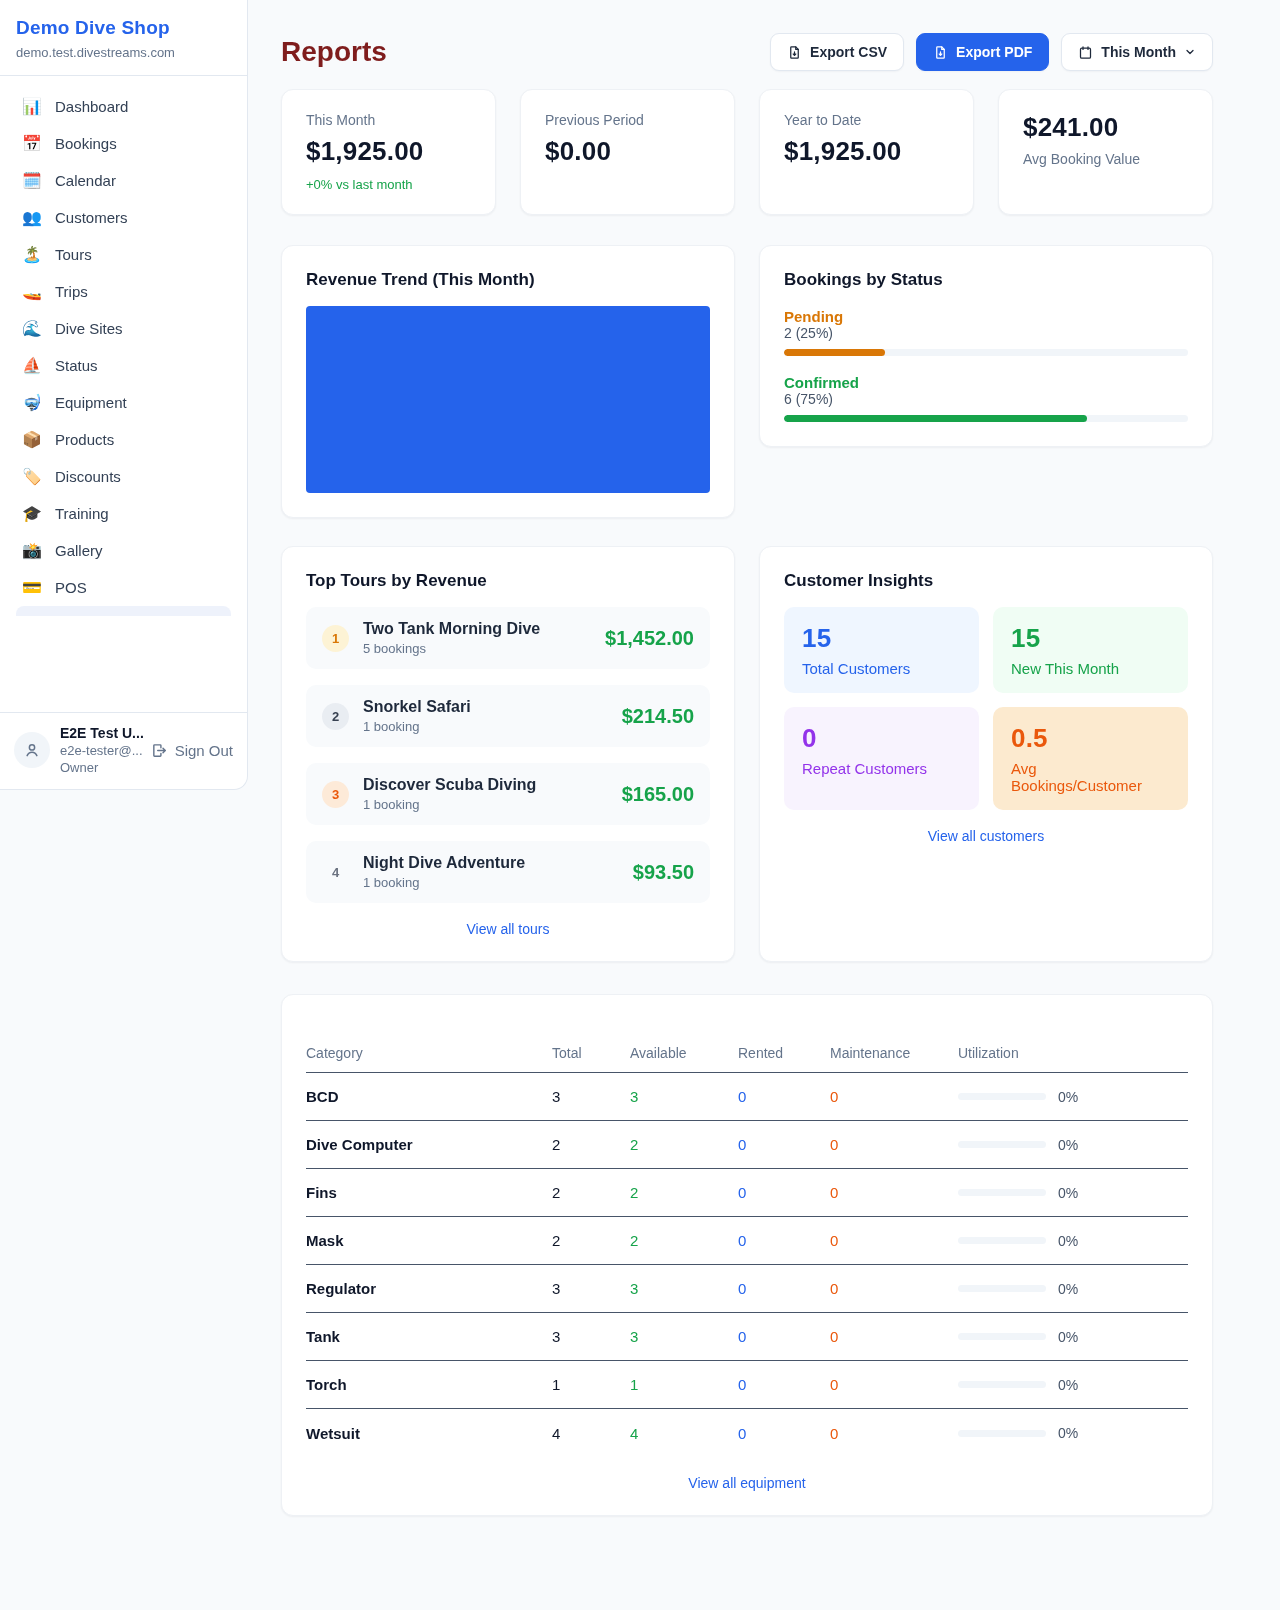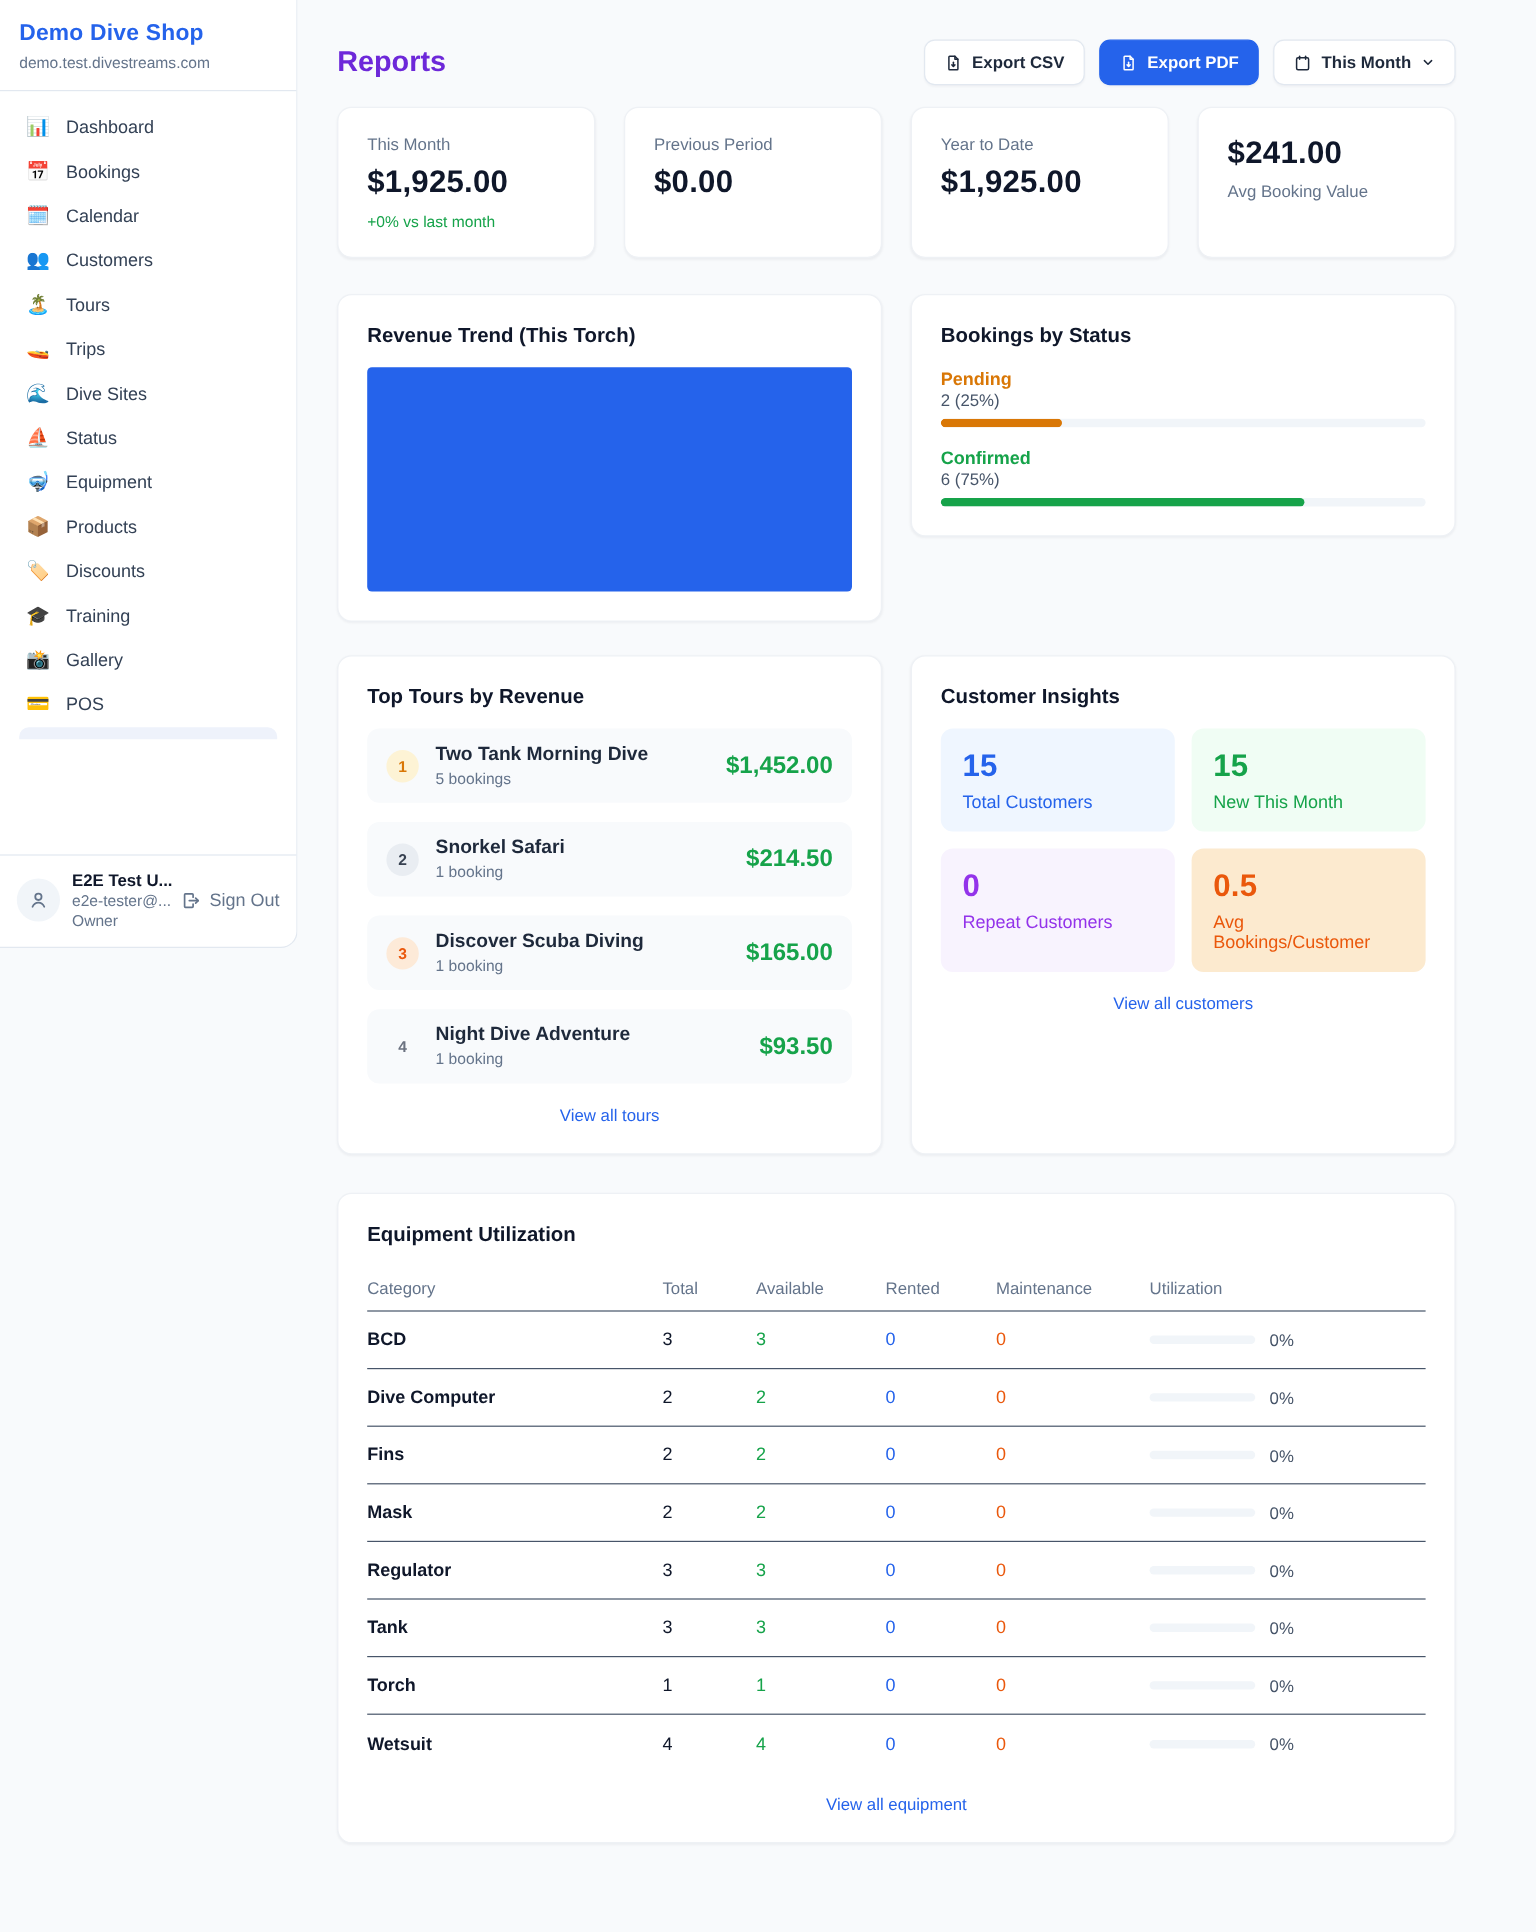--- a/index.html
+++ b/index.html
@@ -35,21 +35,21 @@
     width:36px; height:36px; border-radius:50%; background:#f1f5f9;
     display:flex; align-items:center; justify-content:center; color:#64748b; flex:0 0 auto;
   }
   .user-block { min-width:0; flex:1 1 auto; }
   .user-name { font-size:14px; font-weight:bold; color:#0f172a; white-space:nowrap; }
   .user-email, .user-role { font-size:13px; color:#64748b; margin-top:2px; white-space:nowrap; }
   .signout { display:flex; align-items:center; gap:7px; color:#64748b; font-size:15px; cursor:pointer; flex:0 0 auto; }
   
   .main { position:absolute; left:248px; top:0; width:1032px; padding:33px 67px 40px 33px; }
   .page-header { display:flex; align-items:center; justify-content:space-between; }
-  .page-title { font-size:24px; font-weight:bold; color:#6d28d9; }
+  .page-title { font-size:28px; font-weight:bold; color:#7f1d1d; }
   .header-actions { display:flex; gap:12px; }
   .btn {
     display:flex; align-items:center; gap:8px; height:38px; padding:0 16px;
     border-radius:9px; font-size:14px; font-weight:bold; cursor:pointer;
     background:#fff; color:#1e293b; border:1px solid #e2e8f0;
     box-shadow:0 1px 2px rgba(15,23,42,.04);
   }
   .btn-primary { background:#2563eb; border-color:#2563eb; color:#fff; }
   .btn svg { flex:0 0 auto; }
   
@@ -267,21 +267,21 @@
       <div class="stat-value">$1,925.00</div>
     </div>
     <div class="card stat-card flip">
       <div class="stat-value">$241.00</div>
       <div class="stat-label">Avg Booking Value</div>
     </div>
   </div>
 
   <div class="row-2col row-top">
     <div class="card">
-      <div class="card-title">Revenue Trend (This Torch)</div>
+      <div class="card-title">Revenue Trend (This Month)</div>
       <div class="chart-block"></div>
     </div>
     <div class="card">
       <div class="card-title">Bookings by Status</div>
       <div class="status-row">
         <div class="status-head">
           <span class="status-label" style="color:#d97706">Pending</span>
           <span class="status-count">2 (25%)</span>
         </div>
         <div class="bar-track">
@@ -358,21 +358,20 @@
         <div class="tile tile-orange">
           <div class="tile-value">0.5</div>
           <div class="tile-label">Avg Bookings/Customer</div>
         </div>
       </div>
       <a class="card-link">View all customers</a>
     </div>
   </div>
 
   <div class="card equip-card">
-    <div class="card-title">Equipment Utilization</div>
     <div class="equip-table">
       <div class="equip-row equip-head">
         <span class="cell">Category</span>
         <span class="cell center">Total</span>
         <span class="cell center">Available</span>
         <span class="cell center">Rented</span>
         <span class="cell center">Maintenance</span>
         <span class="cell">Utilization</span>
       </div>
       <div class="equip-body">

